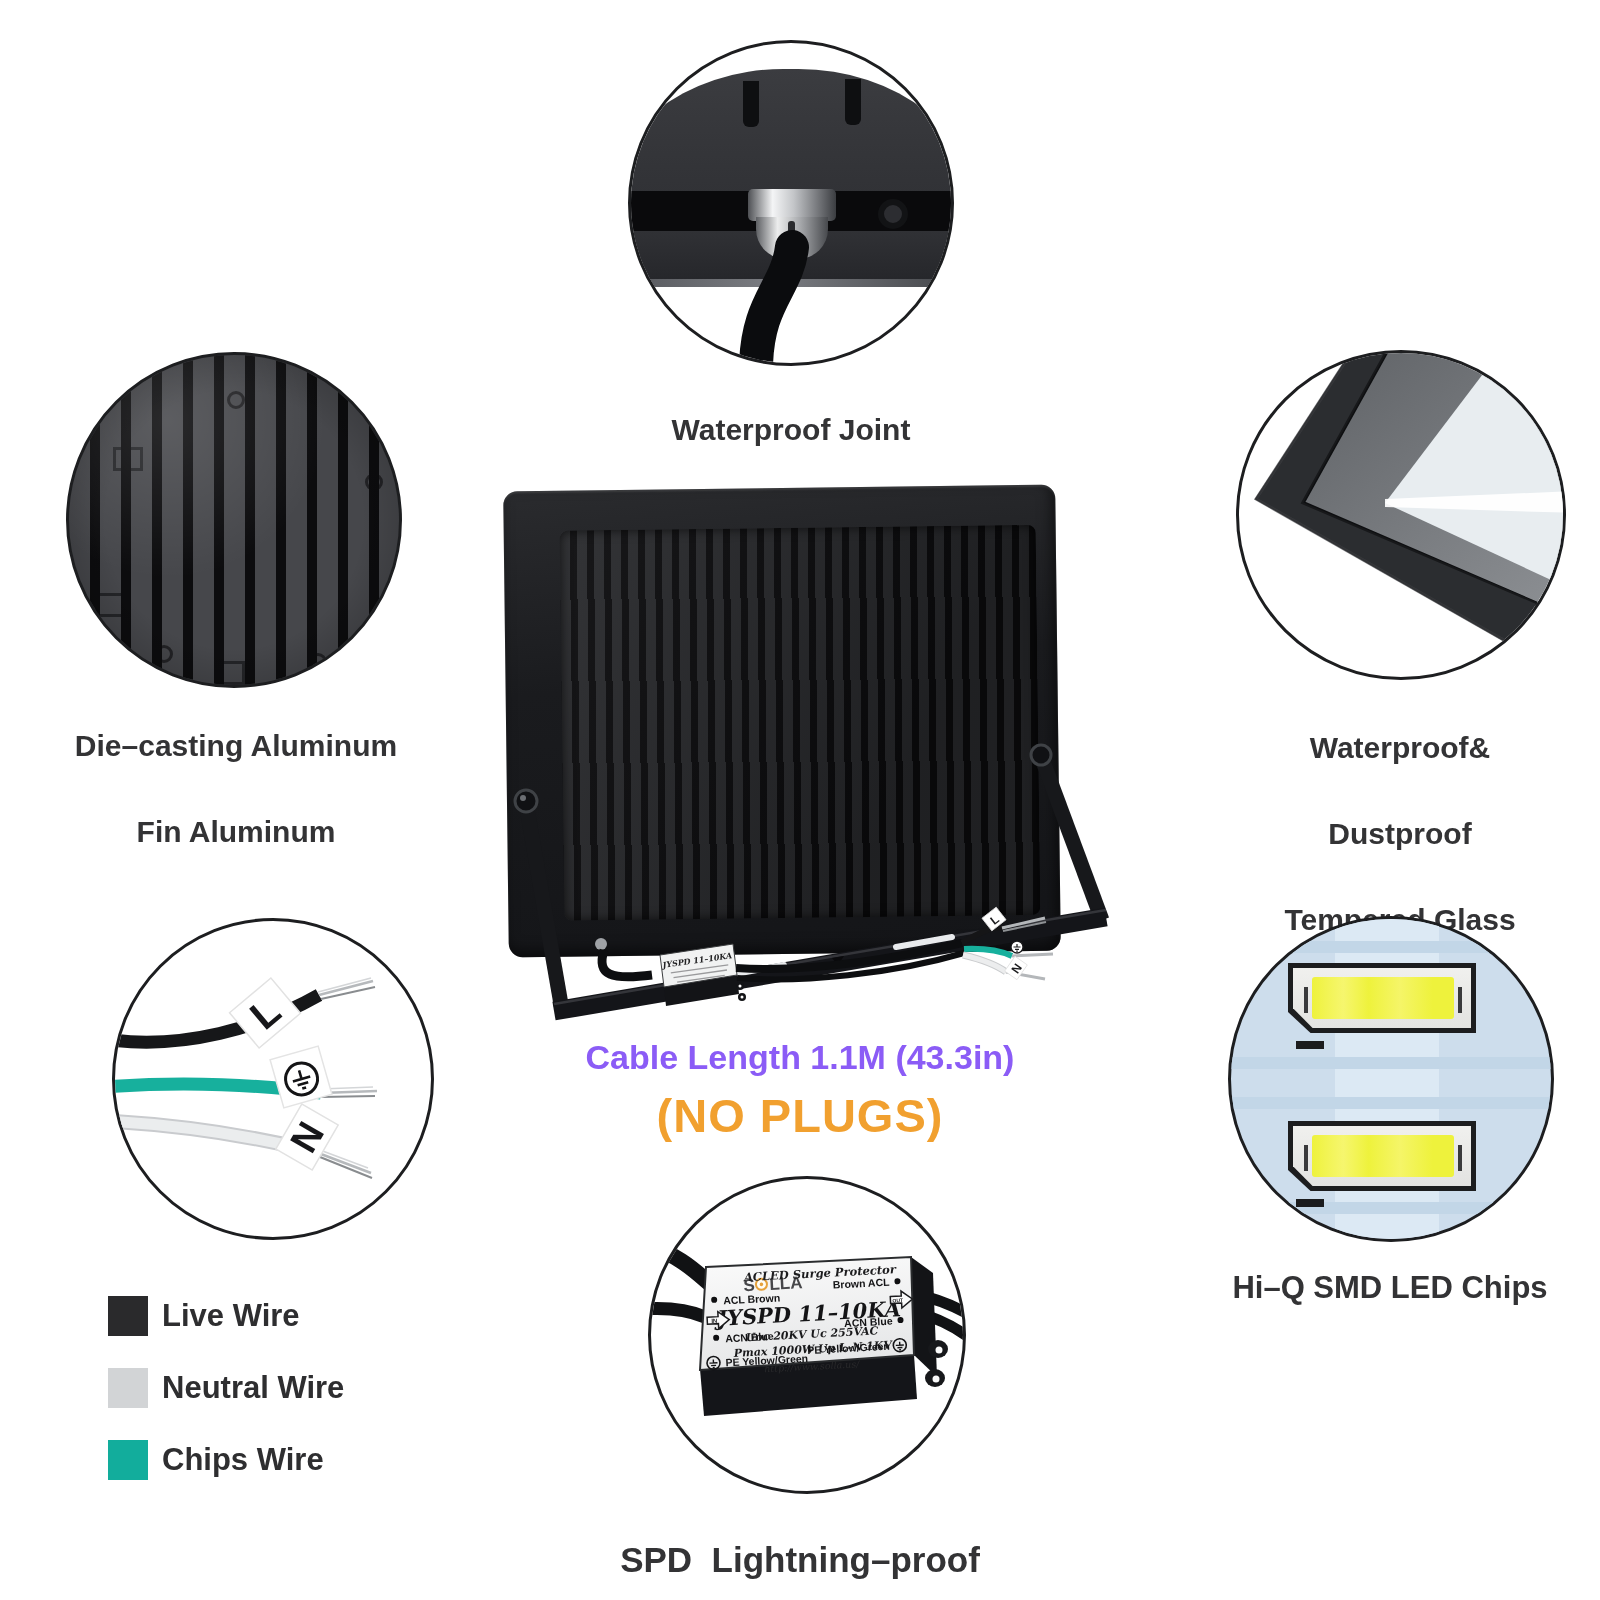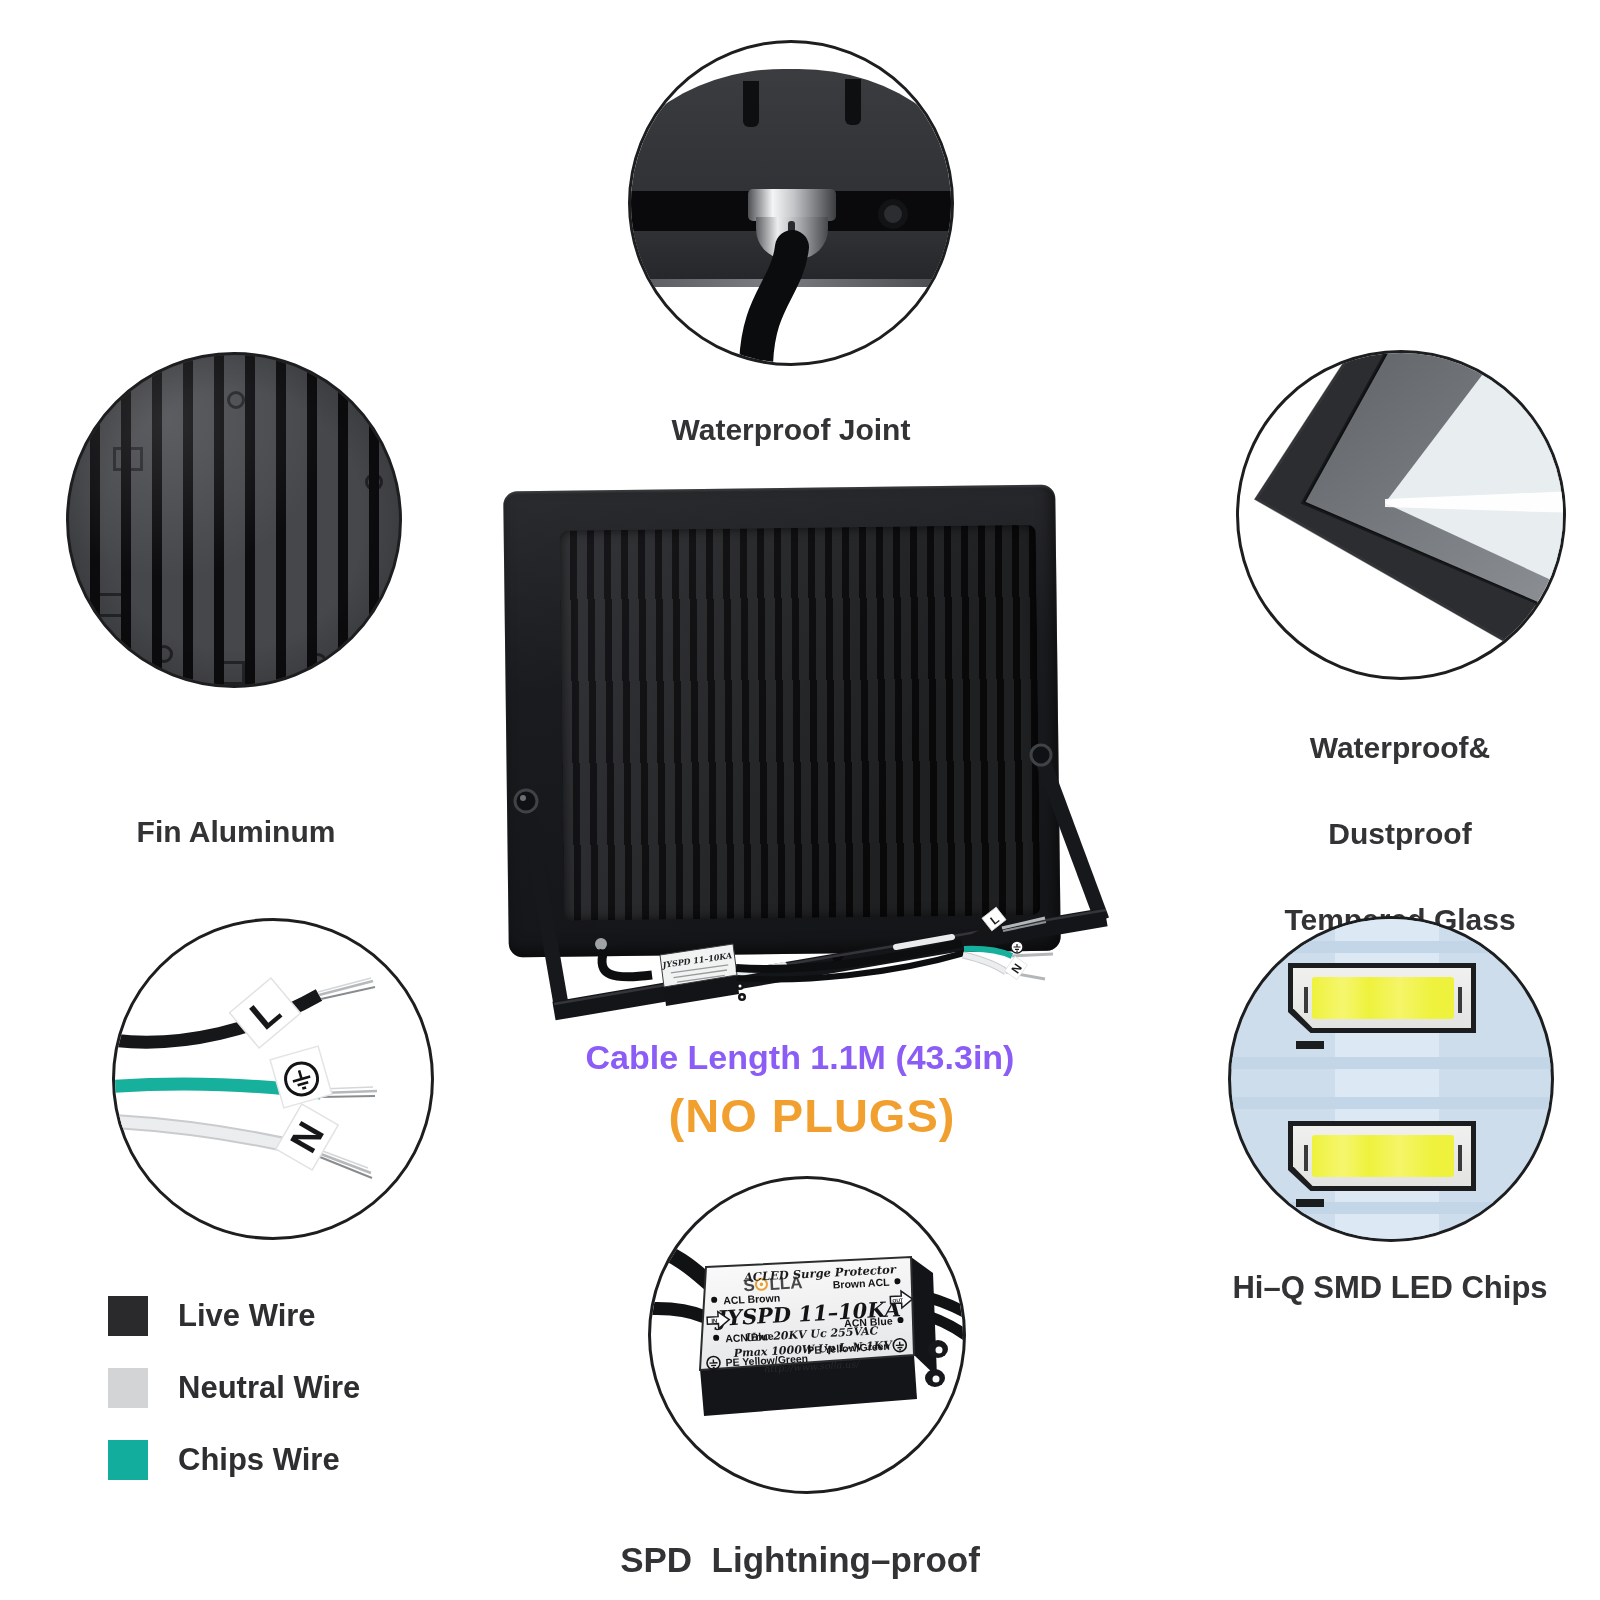--- a/index.html
+++ b/index.html
@@ -52,29 +52,29 @@
       box-shadow:inset 0 2px 2px rgba(255,255,255,.10), inset -4px -6px 14px rgba(0,0,0,.55);}
   #fin-panel{position:absolute;left:56px;top:40px;right:20px;bottom:36px;border-radius:8px;
       background:linear-gradient(115deg,rgba(255,255,255,.05),rgba(0,0,0,.22) 70%),
                  repeating-linear-gradient(90deg,#28292c 0 10px,#0b0b0d 10px 17px);
       box-shadow:inset 0 0 12px rgba(0,0,0,.7);}
   #product-svg{position:absolute;left:500px;top:470px;width:740px;height:560px;overflow:visible;}
 
   
   #label-cable{left:500px;top:1038px;width:600px;text-align:center;font-weight:bold;
       font-size:34px;color:#8b5cf6;}
-  #label-noplugs{left:512px;top:1088px;width:600px;text-align:center;font-weight:bold;
+  #label-noplugs{left:500px;top:1088px;width:600px;text-align:center;font-weight:bold;
       font-size:47px;letter-spacing:1px;}
 
   
   #circle-wires{left:112px;top:918px;width:316px;height:316px;}
 
   
   #legend{position:absolute;left:108px;top:1296px;}
-  .legend-row{display:flex;align-items:center;gap:30px;height:40px;margin-bottom:32px;}
+  .legend-row{display:flex;align-items:center;gap:14px;height:40px;margin-bottom:32px;}
   .legend-swatch{width:40px;height:40px;flex:0 0 40px;}
   .legend-label{font-weight:bold;font-size:31px;color:#2e2e30;}
 
   
   #circle-spd{left:648px;top:1176px;width:312px;height:312px;}
   #label-spd{left:560px;top:1538px;width:480px;font-size:35px;}
 
   
   #circle-led{left:1228px;top:916px;width:320px;height:320px;background:#cdddec;}
   .led-vband{position:absolute;left:104px;top:0;width:104px;height:320px;background:#dce9f4;}
@@ -114,21 +114,21 @@
   <div class="hs-dot" style="left:158px;top:36px;"></div>
   <div class="hs-dot" style="left:296px;top:118px;"></div>
   <div class="hs-dot" style="left:86px;top:290px;"></div>
   <div class="hs-dot" style="left:240px;top:298px;"></div>
   <div class="hs-notch" style="left:44px;top:92px;"></div>
   <div class="hs-notch" style="left:26px;top:238px;"></div>
   <div class="hs-notch" style="left:146px;top:306px;"></div>
   <div class="hs-stripes"></div>
   <div class="hs-shade"></div>
 </div>
-<div class="c-label" id="label-heatsink"><br>
+<div class="c-label" id="label-heatsink"><span>Die–casting Aluminum</span><br>
 <span>Fin Aluminum</span></div>
 
 <div class="circle" id="circle-glass">
   <svg width="324" height="324" viewBox="0 0 324 324">
     <defs>
       <linearGradient id="gglass" x1="0" y1="0" x2="0.8" y2="1">
         <stop offset="0" stop-color="#5d6064"></stop>
           <stop offset="1" stop-color="#8a8d91"></stop>
       </linearGradient>
     </defs>

